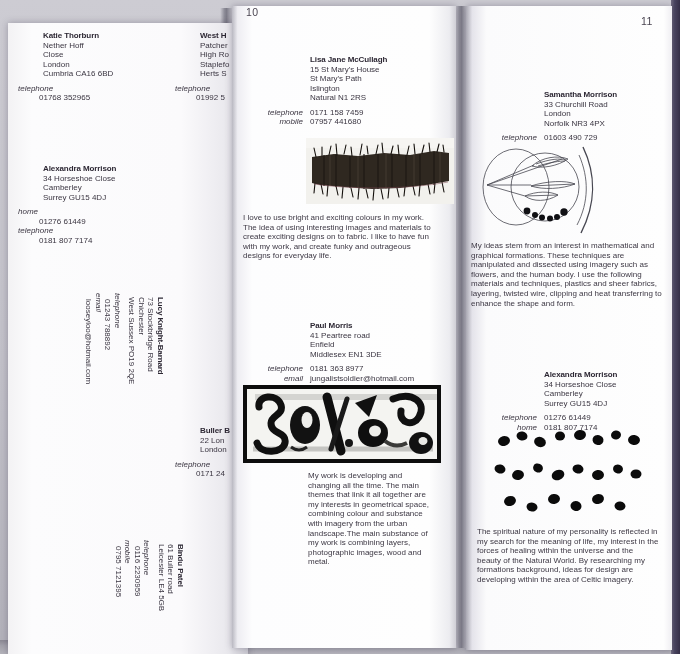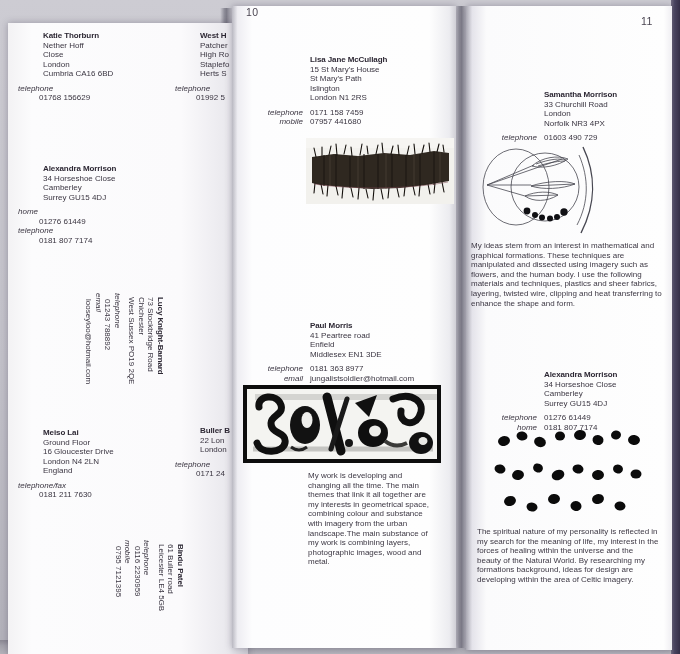--- a/index.html
+++ b/index.html
@@ -54,21 +54,21 @@
 
     <div class="contact" style="left:35px;top:8px;">
       <div class="c-name">Katie Thorburn</div>
       <div class="c-line">Nether Hoff</div>
       <div class="c-line">Close</div>
       <div class="c-line">London</div>
       <div class="c-line">Cumbria CA16 6BD</div>
       <div class="fields">
         <div class="fld">
           <div class="lbl">telephone</div>
-          <div class="val">01768 156629</div>
+          <div class="val">01768 352965</div>
         </div>
       </div>
     </div>
 
     <div class="contact" style="left:192px;top:8px;">
       <div class="c-name">West H</div>
       <div class="c-line">Patcher</div>
       <div class="c-line">High Ro</div>
       <div class="c-line">Staplefo</div>
       <div class="c-line">Herts S</div>
@@ -107,33 +107,20 @@
           <div class="lbl">telephone</div>
           <div class="val">01243 788892</div>
         </div>
         <div class="fld">
           <div class="lbl">email</div>
           <div class="val">looseyloo@hotmail.com</div>
         </div>
       </div>
     </div>
 
-    <div class="contact" style="left:35px;top:405px;">
-      <div class="c-name">Meiso Lai</div>
-      <div class="c-line">Ground Floor</div>
-      <div class="c-line">16 Gloucester Drive</div>
-      <div class="c-line">London N4 2LN</div>
-      <div class="c-line">England</div>
-      <div class="fields">
-        <div class="fld">
-          <div class="lbl">telephone/fax</div>
-          <div class="val">0181 211 7630</div>
-        </div>
-      </div>
-    </div>
 
     <div class="contact" style="left:192px;top:403px;">
       <div class="c-name">Buller B</div>
       <div class="c-line">22 Lon</div>
       <div class="c-line">London</div>
       <div class="fields">
         <div class="fld">
           <div class="lbl">telephone</div>
           <div class="val">0171 24</div>
         </div>
@@ -158,21 +145,21 @@
   </div>
 
   <div class="page page-mid">
     <div class="pgnum" style="left:14px;top:1px;">10</div>
 
     <div class="contact" style="left:78px;top:49px;">
       <div class="c-name">Lisa Jane McCullagh</div>
       <div class="c-line">15 St Mary's House</div>
       <div class="c-line">St Mary's Path</div>
       <div class="c-line">Islington</div>
-      <div class="c-line">London N1 2RS</div>
+      <div class="c-line">Natural N1 2RS</div>
       <div class="fields">
         <div class="frow"><span class="ilbl">telephone</span><span>0171 158 7459</span></div>
         <div class="frow"><span class="ilbl">mobile</span><span>07957 441680</span></div>
       </div>
     </div>
 
     <svg class="artwork" style="left:74px;top:132px;" width="148" height="66" viewBox="0 0 148 66">
       <rect x="0" y="0" width="148" height="66" fill="#f2f1ed"></rect>
       <rect x="0" y="0" width="148" height="10" fill="#f6f5f2"></rect>
       <polygon points="6,19 28,16 52,18 78,15 104,17 128,13 143,15 143,43 120,47 94,50 66,51 38,49 14,47 6,45" fill="#2f2820"></polygon>
@@ -228,20 +215,21 @@
         <path d="M99,49 L98,58"></path>
           <path d="M107,48 L109,57"></path>
           <path d="M114,47 L113,58"></path>
           <path d="M122,46 L124,56"></path>
         <path d="M129,45 L128,55"></path>
           <path d="M136,44 L138,54"></path>
       </g>
       <path d="M8,46 C40,51 100,52 142,44" stroke="#7a4650" stroke-width="1" fill="none" opacity=".5"></path>
     </svg>
 
+    <div class="statement" style="left:11px;top:207px;width:196px;">I love to use bright and exciting colours in my work. The idea of using interesting images and materials to create exciting designs on to fabric. I like to have fun with my work, and create funky and outrageous designs for everyday life.</div>
 
     <div class="contact" style="left:78px;top:315px;">
       <div class="c-name">Paul Morris</div>
       <div class="c-line">41 Peartree road</div>
       <div class="c-line">Enfield</div>
       <div class="c-line">Middlesex EN1 3DE</div>
       <div class="fields">
         <div class="frow"><span class="ilbl">telephone</span><span>0181 363 8977</span></div>
         <div class="frow"><span class="ilbl">email</span><span>jungalistsoldier@hotmail.com</span></div>
       </div>

